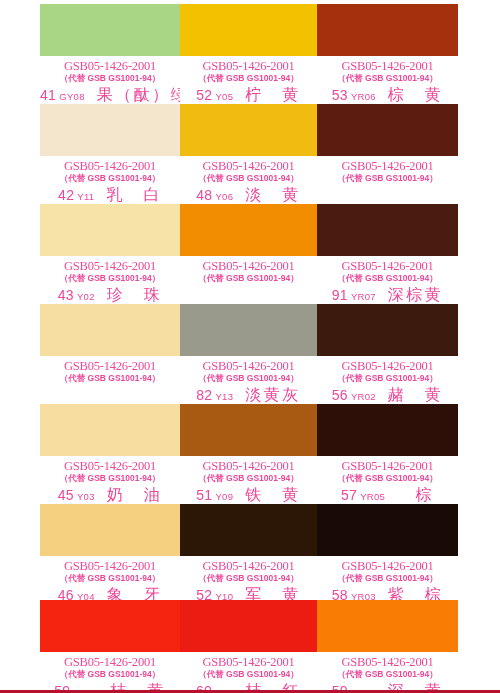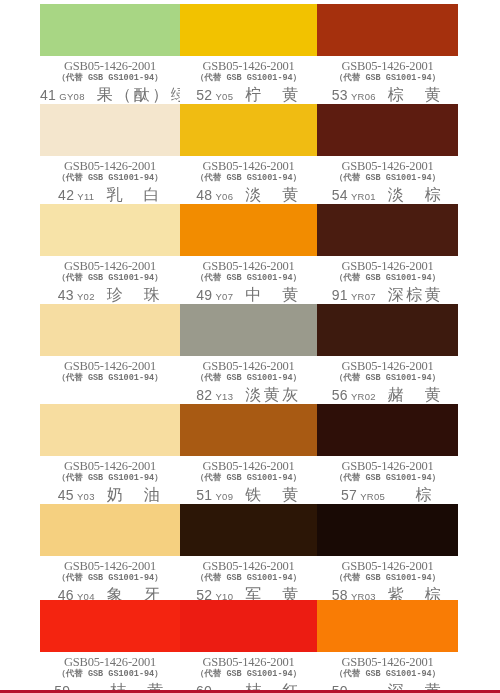--- a/index.html
+++ b/index.html
@@ -47,35 +47,35 @@
     height: 52px;
   }
   .labelbox {
     position: absolute;
     left: 0;
     right: 0;
     top: 52px;
     height: 48px;
     background: #ffffff;
     text-align: center;
-    color: #737373;
+    color: #ec4899;
     padding-top: 3px;
     box-sizing: border-box;
   }
   .std {
     font-size: 12.5px;
     letter-spacing: -0.2px;
     line-height: 14px;
     white-space: nowrap;
   }
   .sub {
     font-size: 8.5px;
     line-height: 11px;
     white-space: nowrap;
-    font-family: Liberation Mono, monospace;
+    font-family: Liberation Sans, sans-serif;
     font-weight: bold;
   }
   .name {
     font-size: 11px;
     line-height: 18px;
     white-space: nowrap;
     margin-top: 2px;
     font-family: "Liberation Sans", "DejaVu Sans", sans-serif;
   }
   .name .num { font-size: 14px; letter-spacing: 0.3px; }
@@ -139,39 +139,37 @@
           <div class="std">GSB05-1426-2001</div>
           <div class="sub">（代替 GSB GS1001-94）</div>
           <div class="name"><span class="num">48</span> <span class="code">Y06</span><span class="cn">淡　黄</span></div>
         </div>
       </div>
       <div class="cell c2">
         <div class="swatch" style="background: rgb(93, 28, 16);"></div>
         <div class="labelbox">
           <div class="std">GSB05-1426-2001</div>
           <div class="sub">（代替 GSB GS1001-94）</div>
-          <div class="name"><span class="num">54</span> <span class="code">YR01</span><span class="cn">淡　棕</span></div>
         </div>
       </div>
     </div>
     <div class="row" style="top: 204px;">
       <div class="cell c0">
         <div class="swatch" style="background: rgb(247, 227, 168);"></div>
         <div class="labelbox">
           <div class="std">GSB05-1426-2001</div>
           <div class="sub">（代替 GSB GS1001-94）</div>
           <div class="name"><span class="num">43</span> <span class="code">Y02</span><span class="cn">珍　珠</span></div>
         </div>
       </div>
       <div class="cell c1">
         <div class="swatch" style="background: rgb(242, 140, 0);"></div>
         <div class="labelbox">
           <div class="std">GSB05-1426-2001</div>
           <div class="sub">（代替 GSB GS1001-94）</div>
-          <div class="name"><span class="num">49</span> <span class="code">Y07</span><span class="cn">中　黄</span></div>
         </div>
       </div>
       <div class="cell c2">
         <div class="swatch" style="background: rgb(74, 28, 16);"></div>
         <div class="labelbox">
           <div class="std">GSB05-1426-2001</div>
           <div class="sub">（代替 GSB GS1001-94）</div>
           <div class="name"><span class="num">91</span> <span class="code">YR07</span><span class="cn">深棕黄</span></div>
         </div>
       </div>

